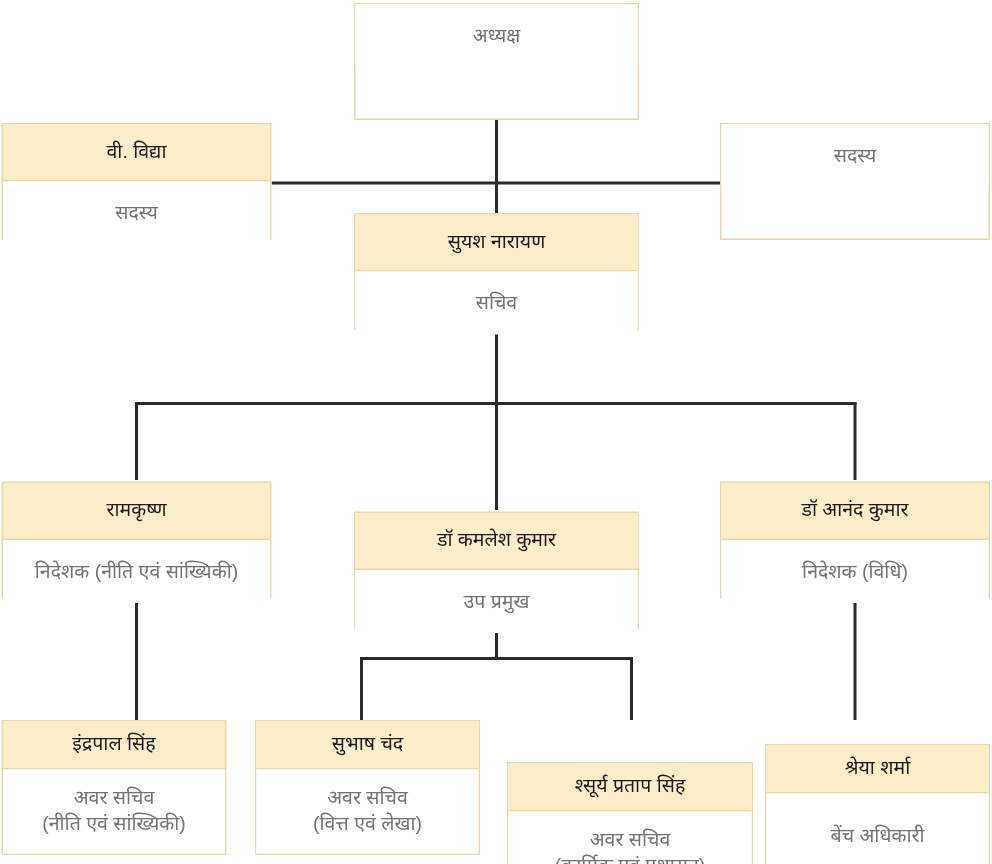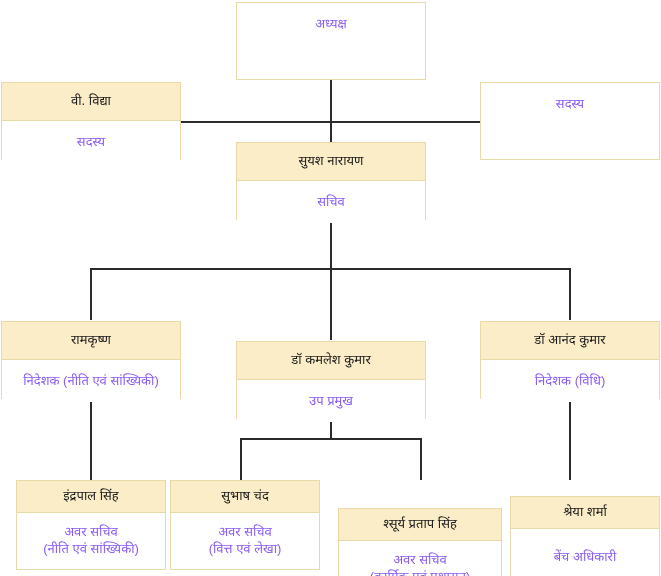--- a/index.html
+++ b/index.html
@@ -43,21 +43,21 @@
     font-size: 13px;
     text-align: center;
     display: flex;
     align-items: center;
     justify-content: center;
     line-height: 1.25;
   }
   .node-role {
     box-sizing: border-box;
     background: #ffffff;
-    color: #8b5cf6;
+    color: #737373;
     font-size: 13px;
     text-align: center;
     display: flex;
     align-items: center;
     justify-content: center;
     line-height: 1.3;
     white-space: pre-line;
     padding: 0 4px;
   }
 
@@ -116,21 +116,21 @@
   <div class="node lvl-tall" style="left:236px; top:341px; width:190px; height:78px;">
     <div class="node-name">डॉ कमलेश कुमार</div>
     <div class="node-role">उप प्रमुख</div>
   </div>
 
   <div class="node lvl-tall" style="left:480px; top:321px; width:180px; height:78px;">
     <div class="node-name">डॉ आनंद कुमार</div>
     <div class="node-role">निदेशक (विधि)</div>
   </div>
 
-  <div class="node lvl-leaf" style="left:16px; top:480px; width:150px; height:90px;">
+  <div class="node lvl-leaf" style="left:1px; top:480px; width:150px; height:90px;">
     <div class="node-name">इंद्रपाल सिंह</div>
     <div class="node-role">अवर सचिव
 (नीति एवं सांख्यिकी)</div>
   </div>
 
   <div class="node lvl-leaf" style="left:170px; top:480px; width:150px; height:90px;">
     <div class="node-name">सुभाष चंद</div>
     <div class="node-role">अवर सचिव
 (वित्त एवं लेखा)</div>
   </div>

